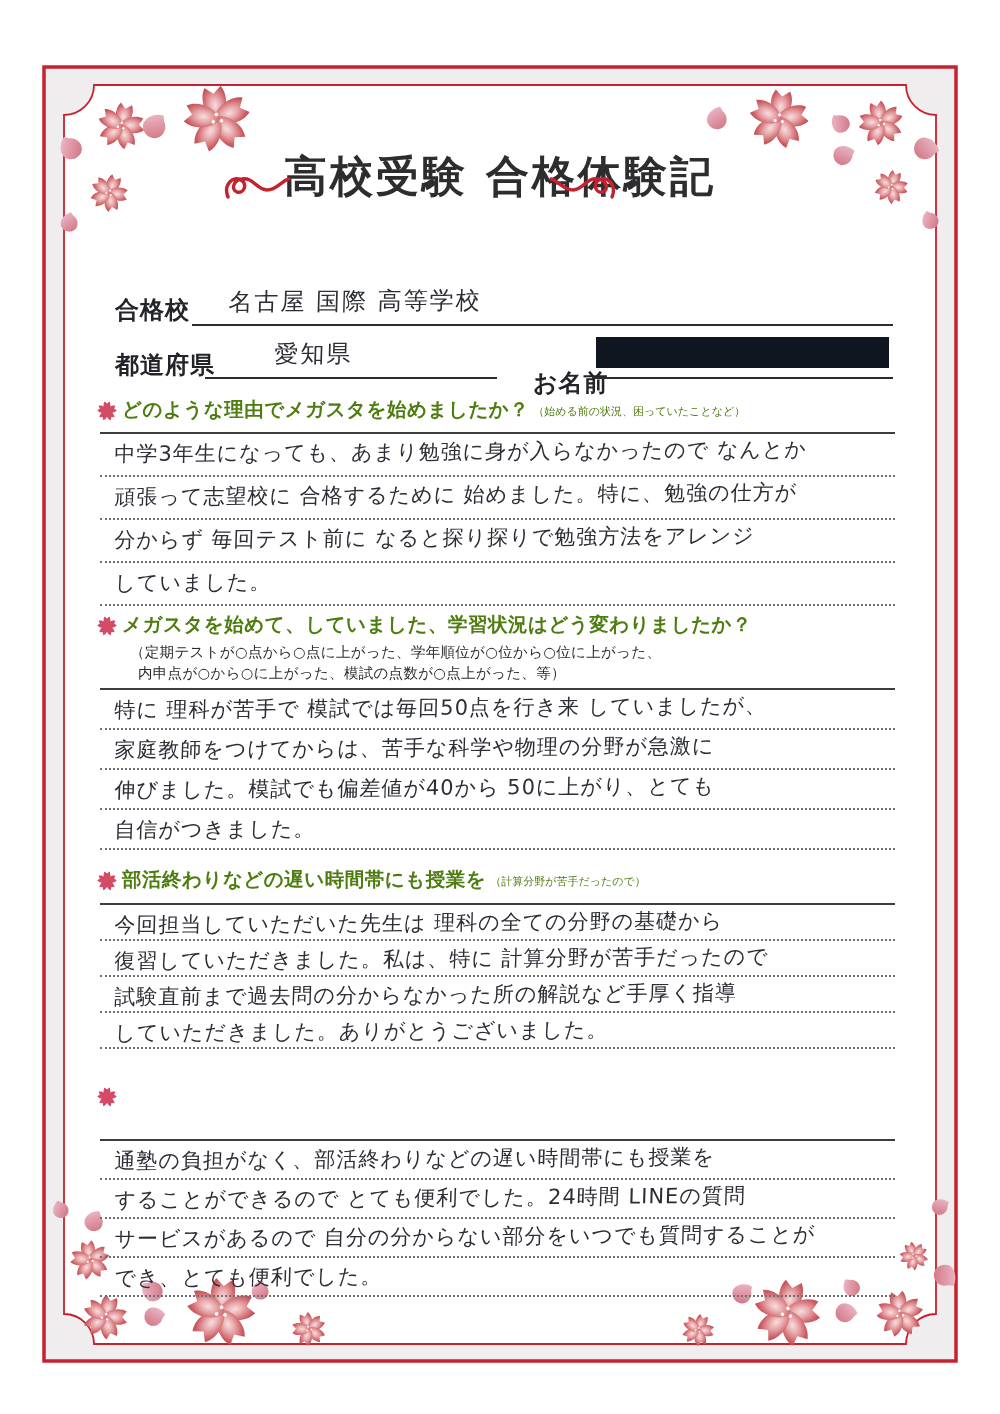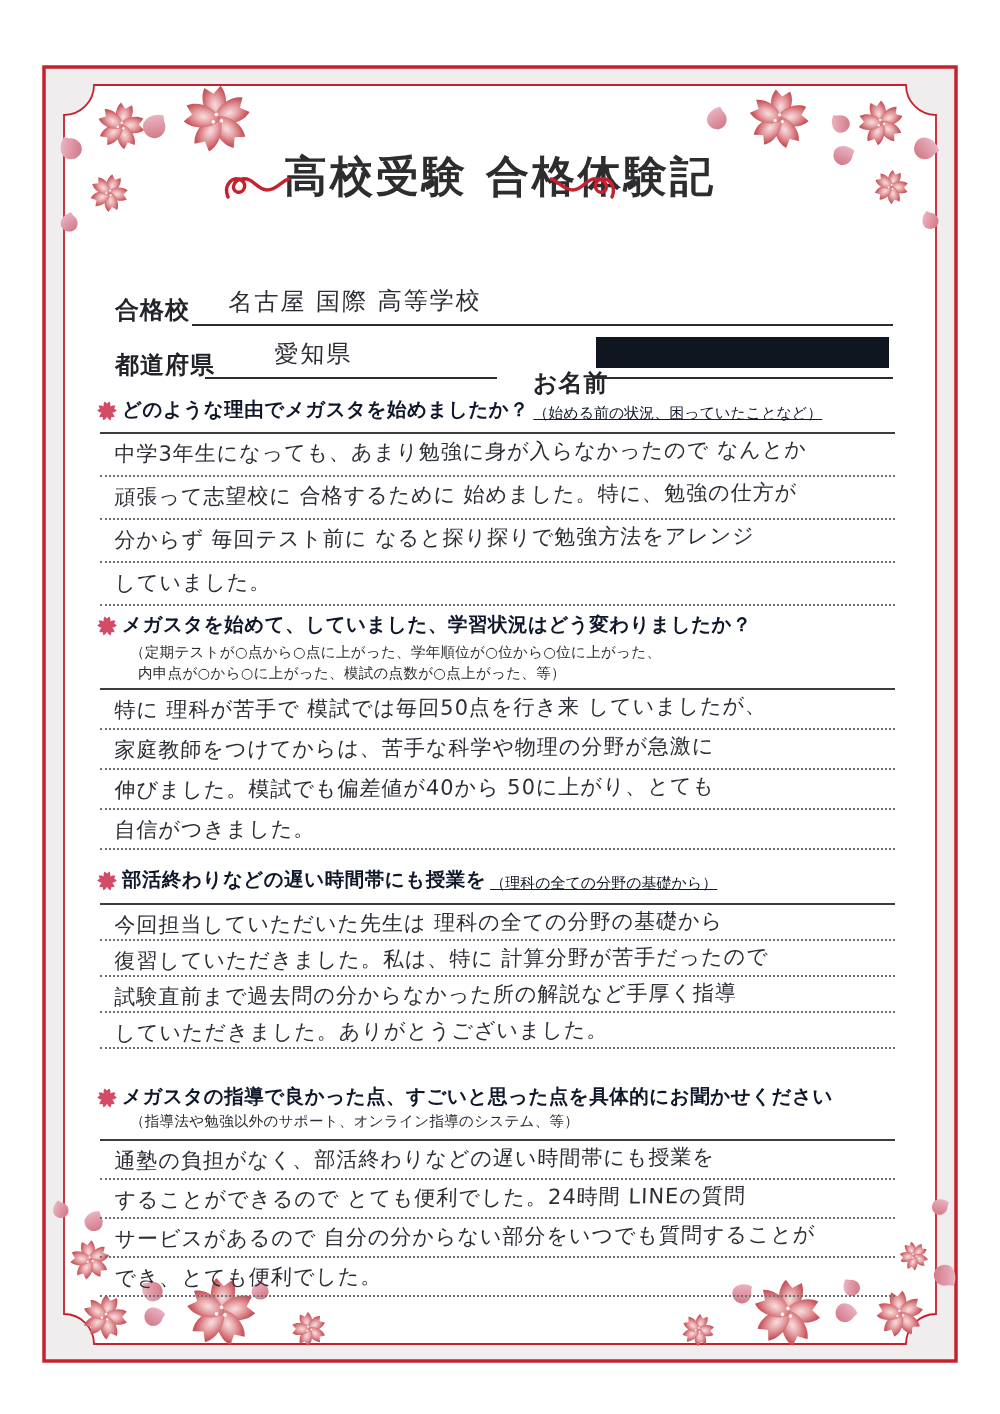--- a/index.html
+++ b/index.html
@@ -36,25 +36,25 @@
     font-size:24px;letter-spacing:2px;color:#2c2e36;
     transform:skewX(-2deg) rotate(-0.4deg);transform-origin:left bottom;
     white-space:nowrap;
   }
   .field-value{position:absolute;}
   .redaction{position:absolute;background:#10161f;}
 
   
   .q-heading{
     position:absolute;left:96px;width:810px;
-    font-size:19.5px;font-weight:700;color:#0f172a;letter-spacing:0.5px;
-    display:flex;align-items:flex-end;line-height:1.25;
+    font-size:19.5px;font-weight:700;color:#4d7c0f;letter-spacing:0.5px;
+    display:flex;align-items:center;line-height:1.25;
   }
   .q-heading .bullet{flex:0 0 auto;width:22px;height:22px;margin:1px 4px 0 0;}
-  .q-heading .note-inline{font-weight:400;font-size:15px;letter-spacing:0;margin-left:4px;padding-top:4px;white-space:nowrap;text-decoration:underline;}
+  .q-heading .note-inline{font-weight:400;font-size:11px;letter-spacing:0;margin-left:4px;padding-top:4px;white-space:nowrap;}
   .q-note{
     position:absolute;left:130px;font-size:14.5px;font-weight:400;color:#2a2b30;letter-spacing:0.3px;
   }
   .answer-block{
     position:absolute;left:100px;width:795px;border-top:2px solid #3d3d40;
   }
   .answer-line{
     border-bottom:2px dotted #707074;
     padding:6px 4px 2px 14px;box-sizing:border-box;overflow:hidden;
   }
@@ -282,44 +282,42 @@
     <div class="answer-line" style="height:40px;">
         <span class="hand">自信がつきました。</span>
       </div>
   </div>
 
   <div class="q-heading" style="top:868px;">
     <svg class="bullet">
         <use href="#bullet-flower"></use>
       </svg>
     <span>部活終わりなどの遅い時間帯にも授業を</span>
-    <span class="note-inline">（理科の全ての分野の基礎から）</span>
+    <span class="note-inline">（計算分野が苦手だったので）</span>
   </div>
   <div class="answer-block" style="top:903px;">
     <div class="answer-line" style="height:36px;">
         <span class="hand">今回担当していただいた先生は 理科の全ての分野の基礎から</span>
       </div>
     <div class="answer-line" style="height:36px;">
         <span class="hand">復習していただきました。私は、特に 計算分野が苦手だったので</span>
       </div>
     <div class="answer-line" style="height:36px;">
         <span class="hand">試験直前まで過去問の分からなかった所の解説など手厚く指導</span>
       </div>
     <div class="answer-line" style="height:36px;">
         <span class="hand">していただきました。ありがとうございました。</span>
       </div>
   </div>
 
   <div class="q-heading" style="top:1085px;">
     <svg class="bullet">
         <use href="#bullet-flower"></use>
       </svg>
-    <span>メガスタの指導で良かった点、すごいと思った点を具体的にお聞かせください</span>
-  </div>
-  <div class="q-note" style="top:1112px;">（指導法や勉強以外のサポート、オンライン指導のシステム、等）</div>
+  </div>
   <div class="answer-block" style="top:1139px;">
     <div class="answer-line" style="height:39px;">
         <span class="hand">通塾の負担がなく、部活終わりなどの遅い時間帯にも授業を</span>
       </div>
     <div class="answer-line" style="height:39px;">
         <span class="hand">することができるので とても便利でした。24時間 LINEの質問</span>
       </div>
     <div class="answer-line" style="height:39px;">
         <span class="hand">サービスがあるので 自分の分からない部分をいつでも質問することが</span>
       </div>

